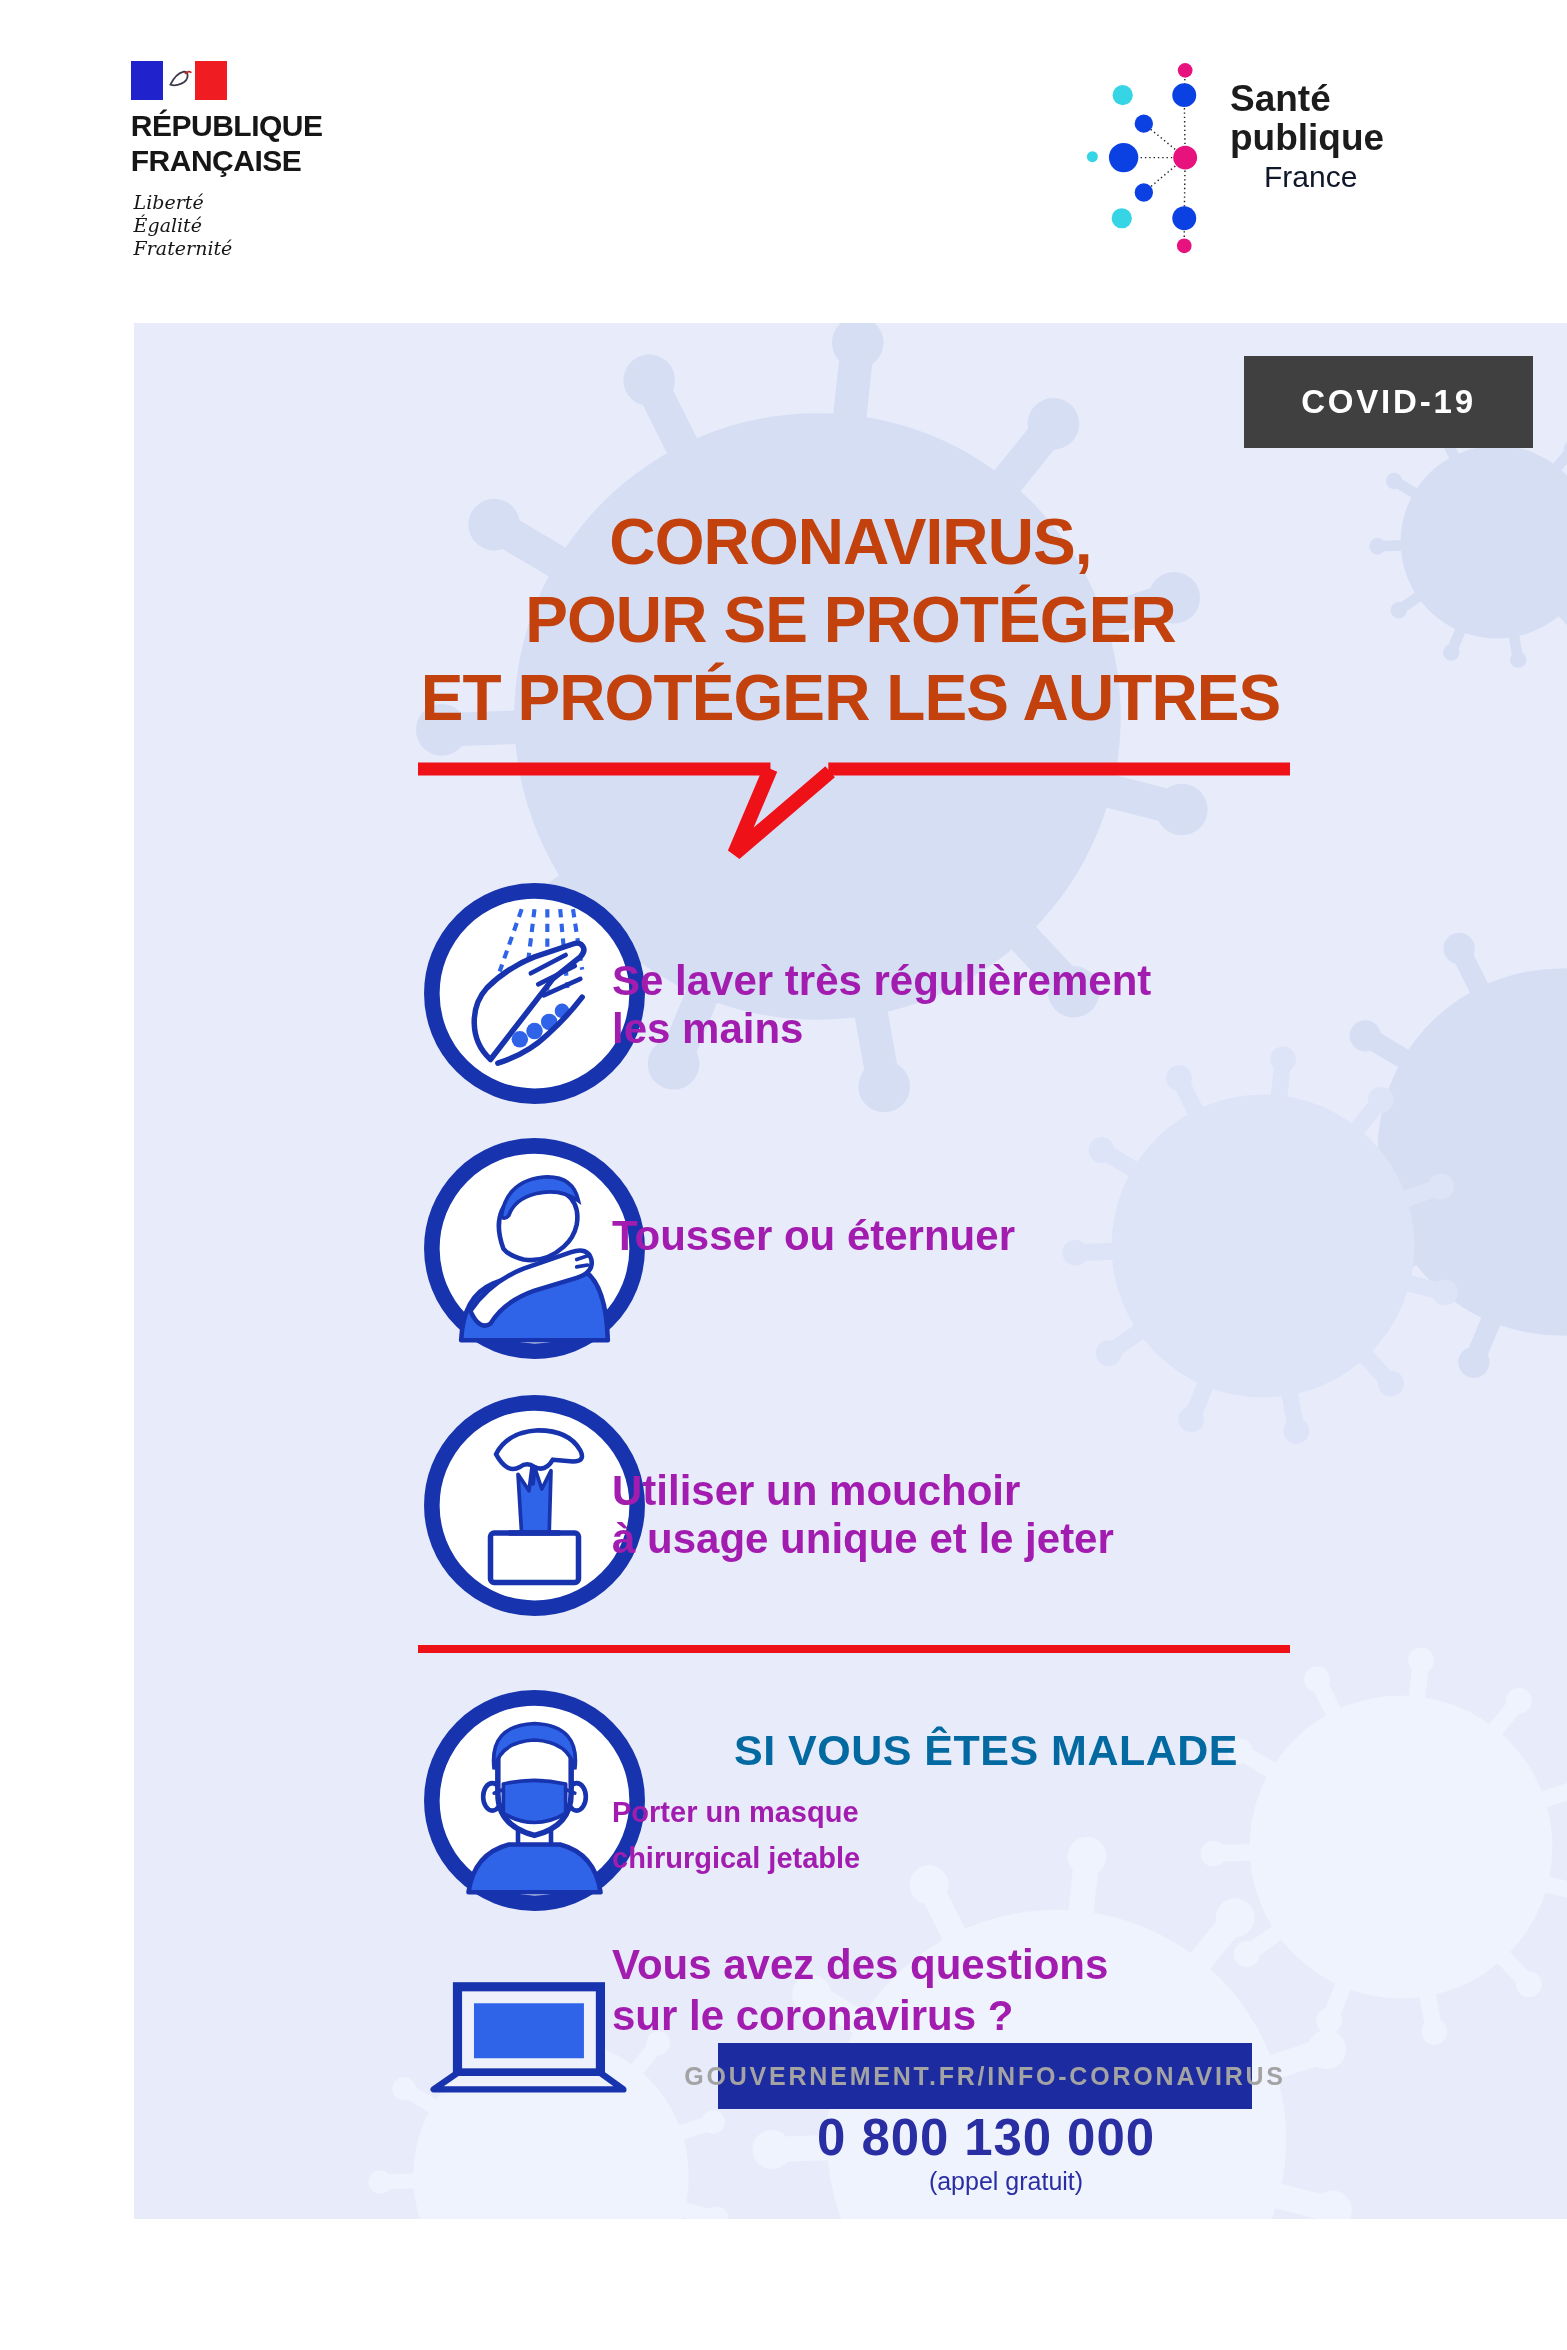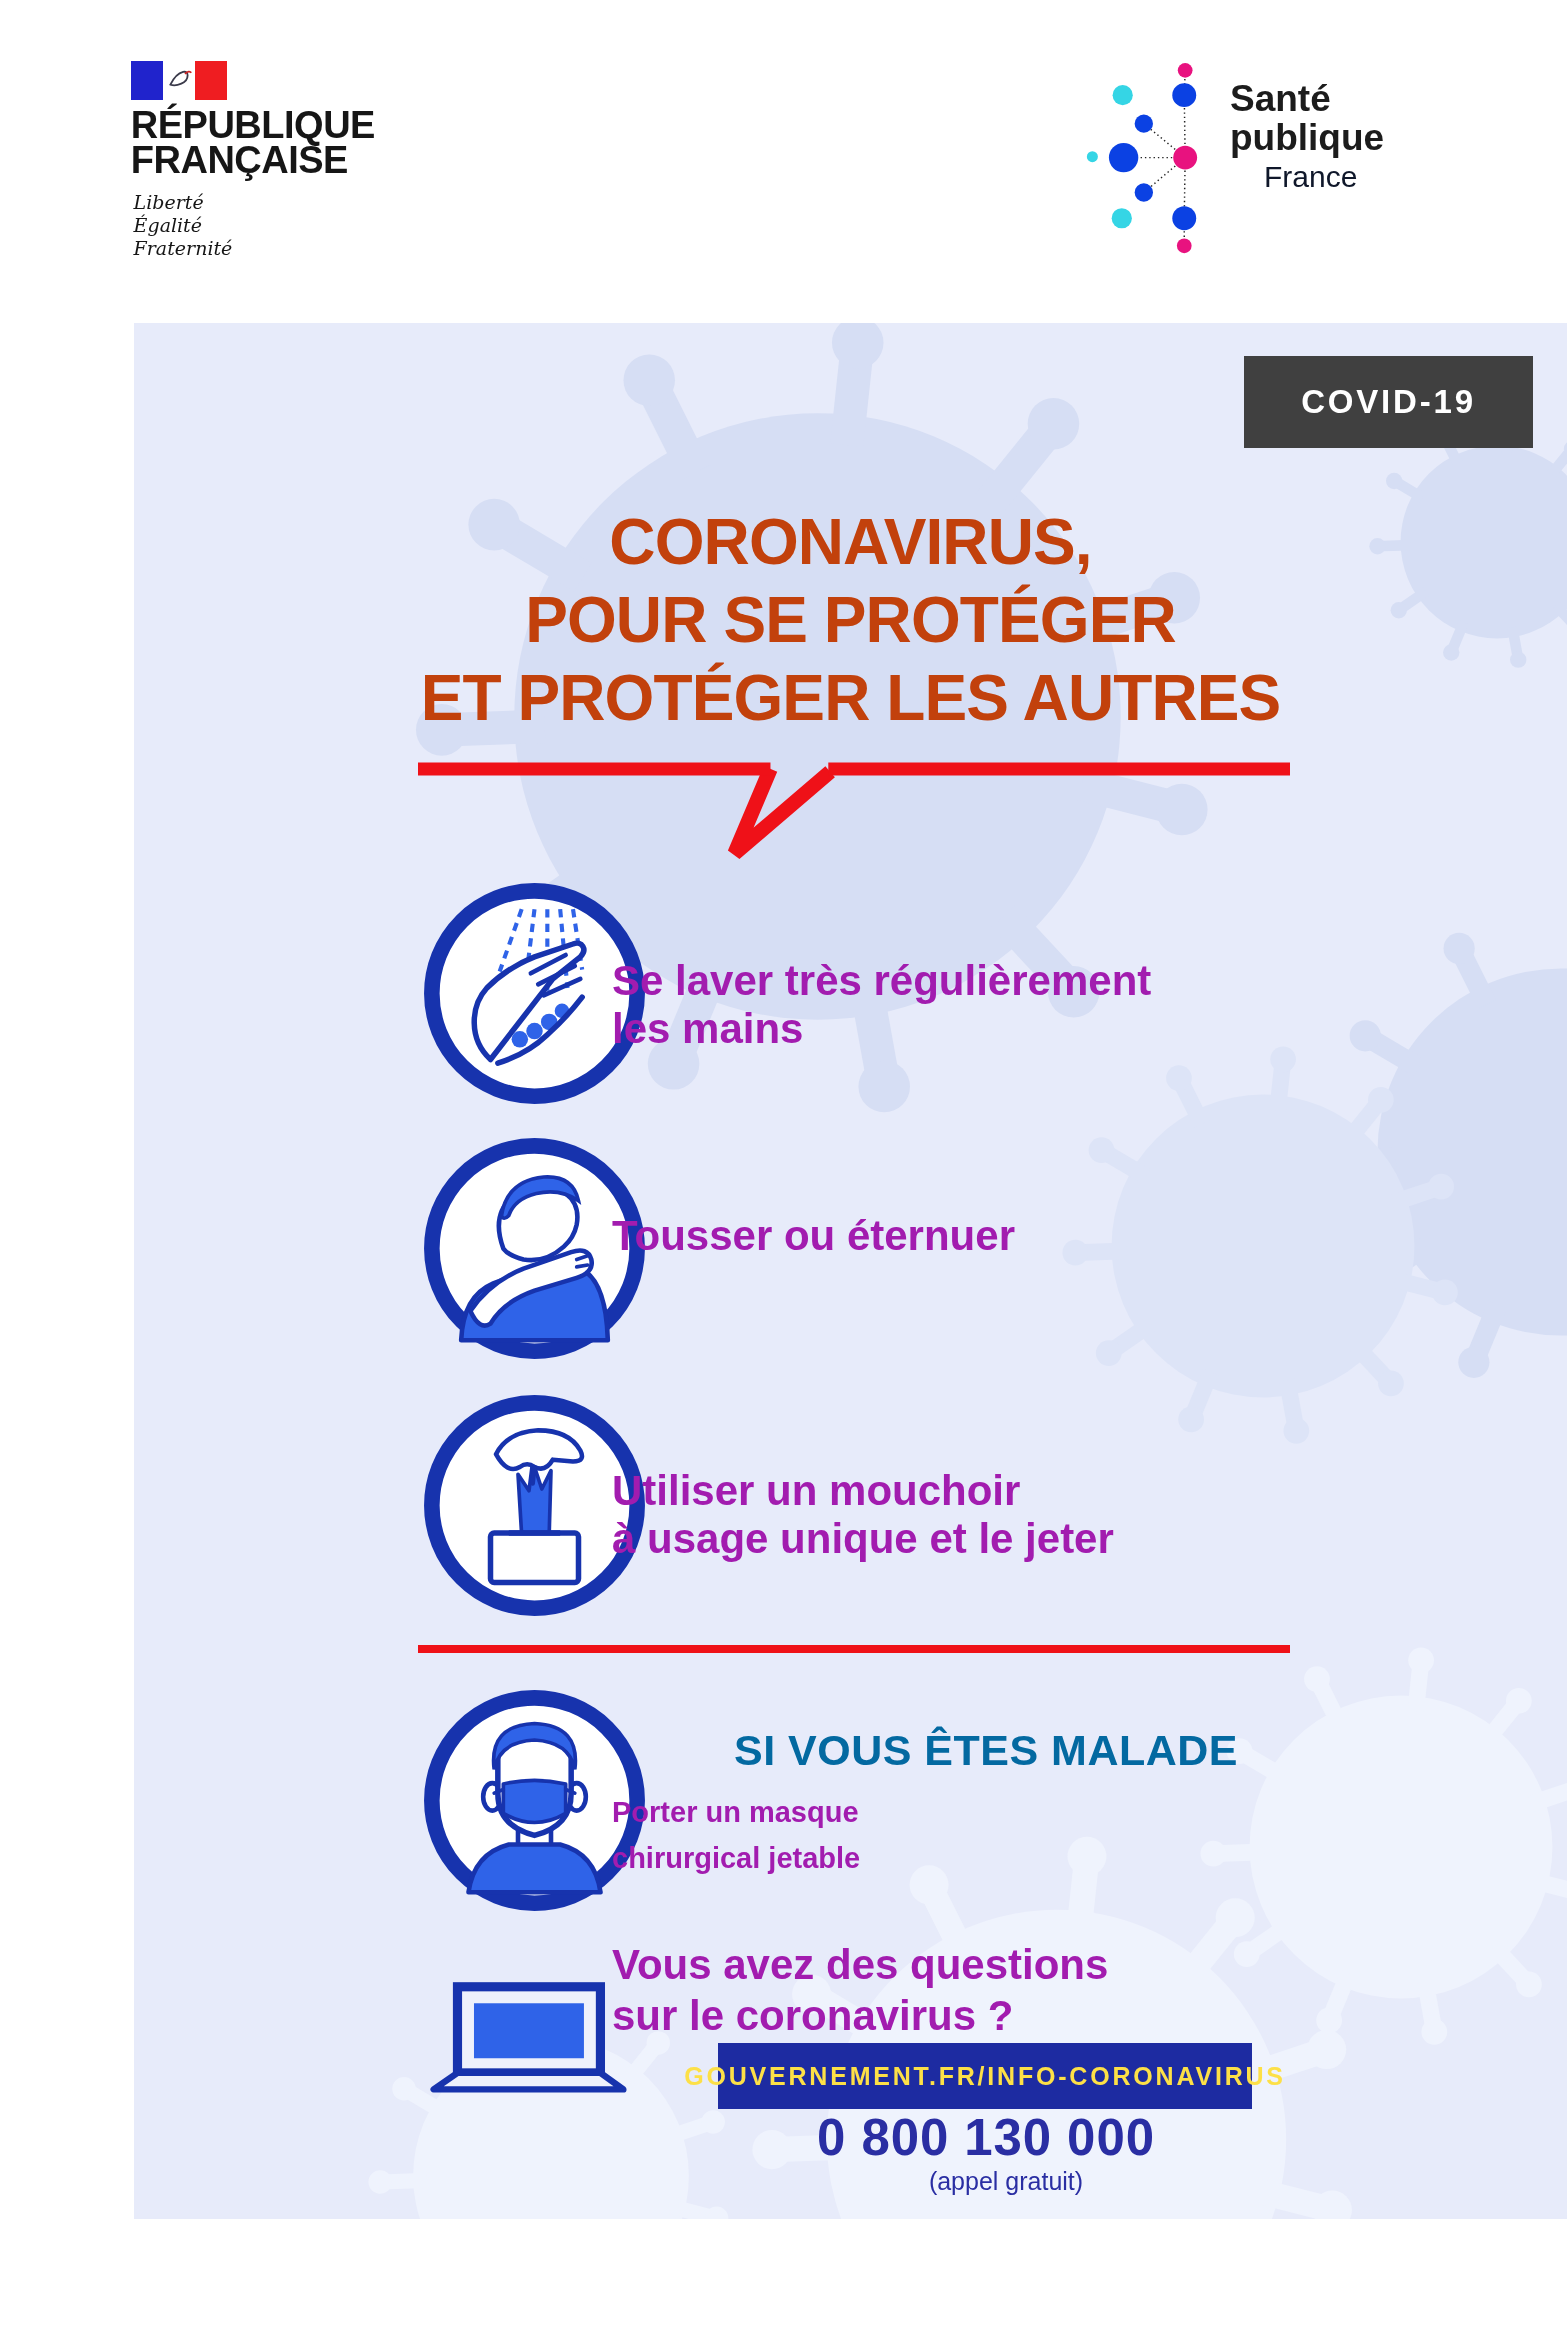--- a/index.html
+++ b/index.html
@@ -9,21 +9,21 @@
     background:#ffffff;
     font-family:"Liberation Sans", sans-serif;
     overflow:hidden;
   }
   .abs{position:absolute;}
 
   
   .rf-logo{left:129px;top:57px;width:294px;height:211px;}
   .rf-flag{left:1.8px;top:3.7px;width:96px;height:39px;display:flex;}
   .rf-flag .band{flex:1;height:100%;}
-  .rf-name{left:1.8px;top:51px;font-size:38px;font-weight:700;color:#161616;
+  .rf-name{left:1.8px;top:51px;font-size:30px;font-weight:700;color:#161616;
            line-height:35px;letter-spacing:-0.5px;}
   .rf-motto{left:4.6px;top:134px;font-family:"DejaVu Serif",serif;font-style:italic;
             font-size:19px;color:#161616;line-height:23px;}
 
   
   .spf-logo{left:1074px;top:51px;width:386px;height:220px;}
   .spf-text{left:156px;top:27.5px;line-height:39px;color:#1c1c1c;}
   .spf-text .b{font-size:37px;font-weight:700;}
   .spf-text .l{font-size:30px;font-weight:400;color:#0f172a;margin-left:34px;}
 
@@ -48,21 +48,21 @@
 
   .sick-heading{left:478px;top:1403px;width:748px;text-align:center;color:#0369a1;
      font-size:43px;font-weight:700;letter-spacing:0.5px;}
   .sick-lines{top:1466px;line-height:46px;font-size:29px;}
 
   .questions{top:1616px;line-height:51px;}
 
   .laptop{left:296px;top:1658px;}
 
   .site-banner{left:584px;top:1720px;width:534px;height:66px;background:#1d2ba1;
-     color:#fde047;font-size:25px;font-weight:700;letter-spacing:2.8px;
+     color:#a3a3a3;font-size:25px;font-weight:700;letter-spacing:2.8px;
      display:flex;align-items:center;justify-content:center;white-space:nowrap;}
 
   .phone-number{left:478px;top:1785px;width:748px;text-align:center;color:#2a2ea3;
      font-size:51px;font-weight:700;letter-spacing:0.9px;}
   .phone-note{left:498px;top:1844px;width:748px;text-align:center;color:#2a2ea3;
      font-size:25px;font-weight:400;}
 </style>
 </head>
 <body>
 

